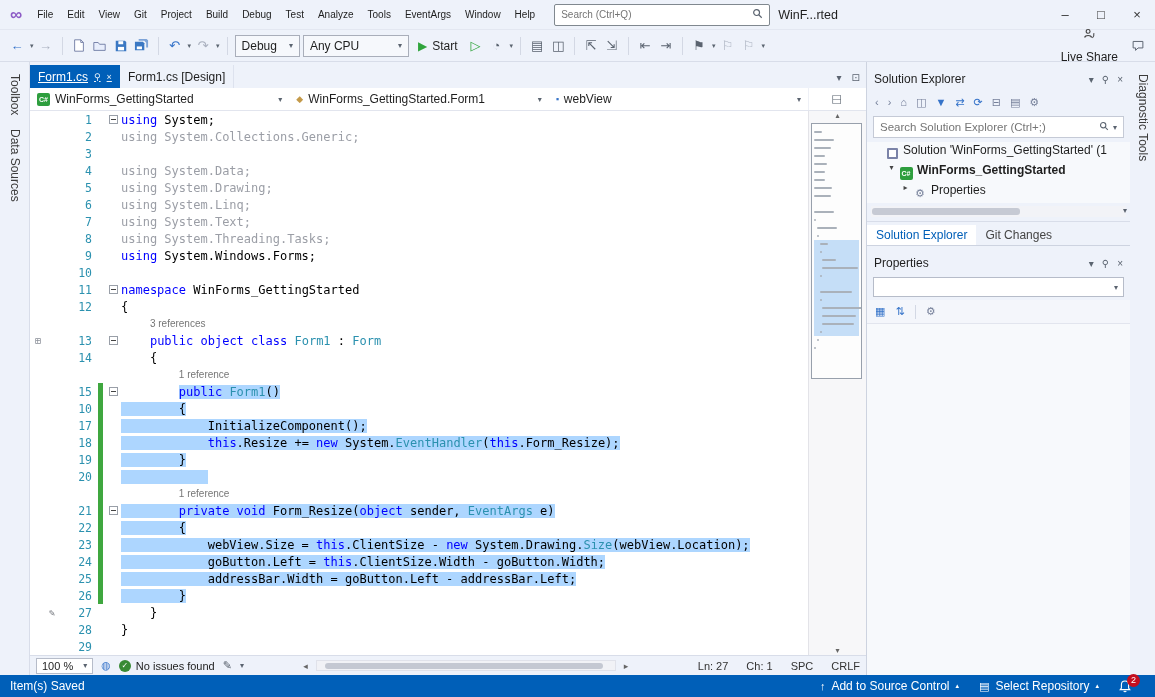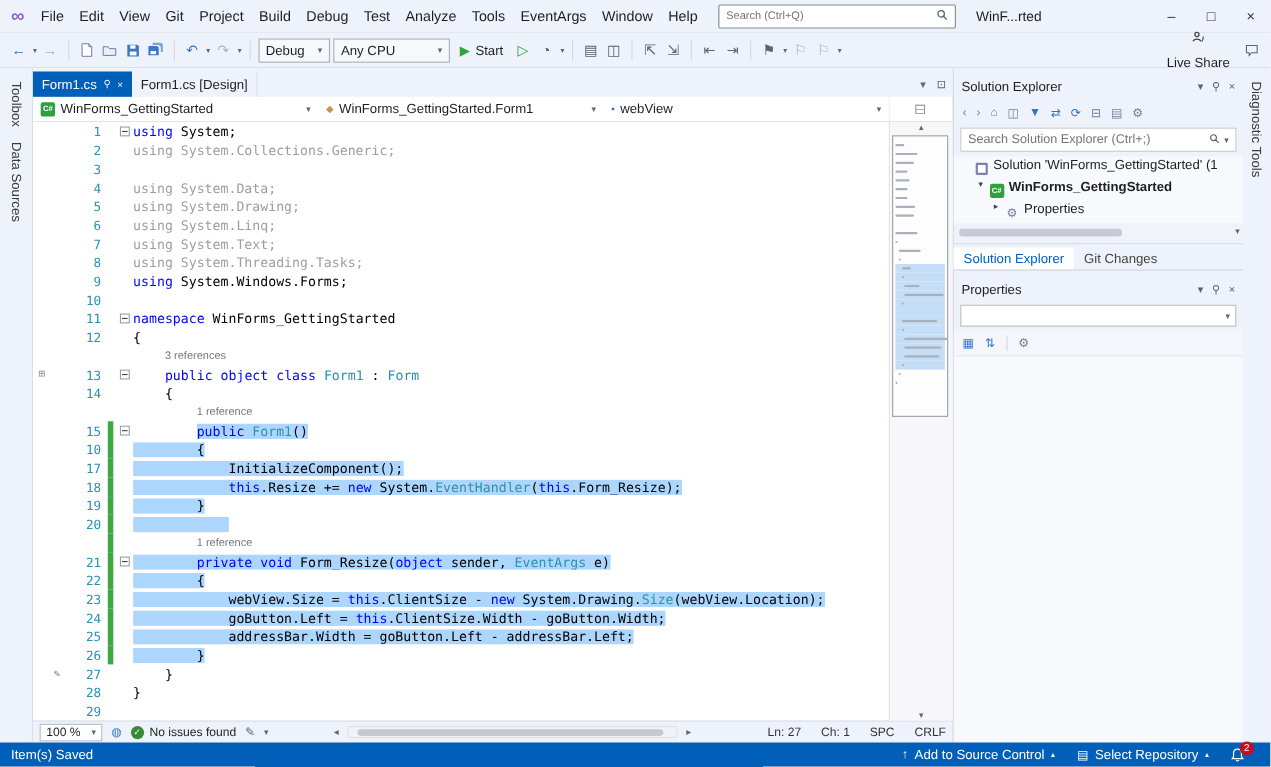--- a/index.html
+++ b/index.html
@@ -7,25 +7,25 @@
     font-family:"Liberation Sans","DejaVu Sans",sans-serif;font-size:12px;color:#1e1e1e;}
   body{position:relative;}
   .caret{font-size:8px;color:#5b6470;}
   .tcaret{font-size:7px;color:#5b6470;margin-left:1px;}
 
   
   .titlebar{position:absolute;top:0;left:0;right:0;height:30px;background:#eef2fa;
     display:flex;align-items:center;border-bottom:1px solid #e3e7f1;}
   .vslogo{font-size:17px;font-weight:bold;font-style:italic;color:#8d5cc6;padding:0 8px 0 10px;}
   .menus{display:flex;height:100%;align-items:center;}
-  .menu-item{padding:0 7px;height:100%;display:flex;align-items:center;font-size:13px;cursor:default;}
+  .menu-item{padding:0 7px;height:100%;display:flex;align-items:center;font-size:10px;cursor:default;}
   .searchbox{margin-left:12px;width:216px;height:22px;background:#fff;border:1px solid #80888f;
     border-radius:2px;display:flex;align-items:center;padding:0 6px;}
   .searchbox input{border:none;outline:none;flex:1;font:inherit;font-size:10px;color:#555;background:transparent;}
-  .win-title{margin-left:18px;font-size:12.5px;white-space:nowrap;}
+  .win-title{margin-left:8px;font-size:12.5px;white-space:nowrap;}
   .caption{margin-left:auto;display:flex;height:100%;}
   .cap-btn{width:36px;height:100%;display:flex;align-items:center;justify-content:center;font-size:13px;color:#333;}
 
   
   .toolbar{position:absolute;top:30px;left:0;right:0;height:32px;background:#eef2fa;
     border-bottom:1px solid #d8dde9;display:flex;align-items:center;padding:0 8px;gap:3px;}
   .tb-ic{display:inline-flex;align-items:center;justify-content:center;min-width:18px;height:22px;
     font-size:13px;color:#5b6470;cursor:default;}
   .tb-ic.blue{color:#3573c9;}
   .tb-ic.green{color:#2fa43c;}
@@ -43,21 +43,21 @@
   .strip{width:29px;background:#eef2fa;display:flex;flex-direction:column;align-items:center;padding-top:12px;}
   .strip.right{width:25px;}
   .vtab{writing-mode:vertical-rl;font-size:12px;color:#3b3b3b;margin-bottom:14px;cursor:default;}
 
   
   .editor{flex:1;display:flex;flex-direction:column;background:#fff;border-left:1px solid #d8dde9;min-width:0;}
   .doc-tabs-row{height:26px;background:#eef2fa;display:flex;align-items:flex-end;position:relative;}
   .doc-tabs{display:flex;align-items:flex-end;height:100%;}
   .dtab{height:23px;display:flex;align-items:center;padding:0 8px;gap:6px;font-size:12px;
     color:#1e1e1e;border-right:1px solid #dde2ee;cursor:default;}
-  .dtab.active{background:#005fb8;color:#fff;border-right:none;}
+  .dtab.active{background:#005fb8;color:#fff;border-right:none;text-decoration:underline;}
   .dtab-ic{font-size:9px;opacity:.92;}
   .tabrow-icons{position:absolute;right:6px;bottom:5px;display:flex;gap:10px;color:#5b6470;font-size:10px;}
   .breadcrumb{height:23px;background:#fff;border-bottom:1px solid #e2e5ee;display:flex;align-items:stretch;}
   .bc-segs{flex:1;display:flex;min-width:0;}
   .bc-seg{flex:1;display:flex;align-items:center;gap:5px;padding:0 7px;min-width:0;
     overflow:hidden;white-space:nowrap;cursor:default;}
   .bc-caret{margin-left:auto;font-size:8px;color:#5b6470;}
   .bc-ic{flex:none;}
   .ic-csharp-project{width:13px;height:13px;background:#2e9e3e;color:#fff;font-size:7px;font-weight:bold;
     display:inline-flex;align-items:center;justify-content:center;border-radius:2px;}

